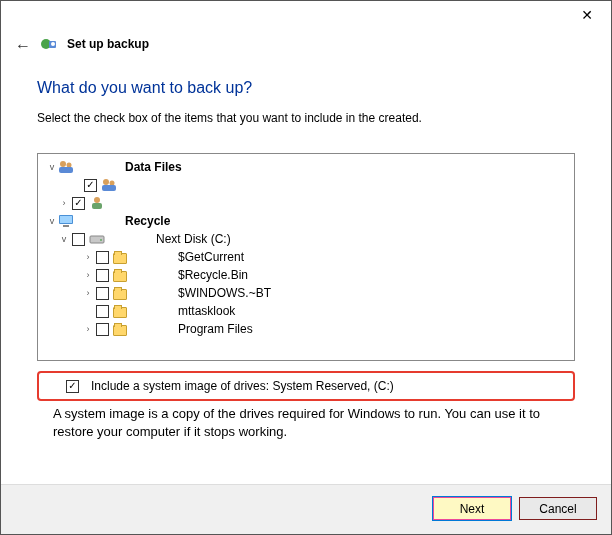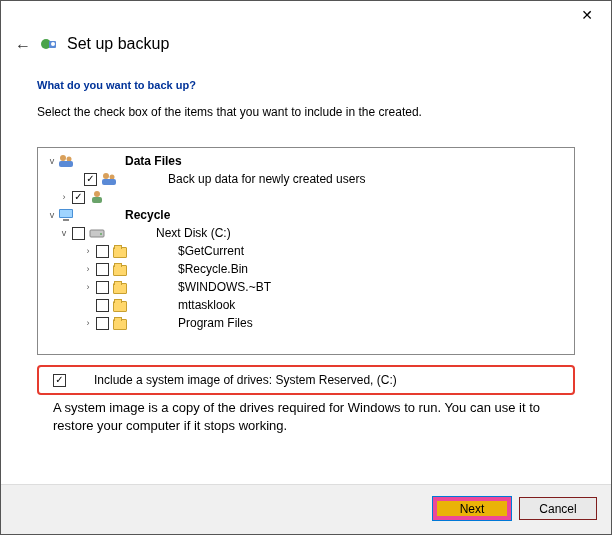--- a/index.html
+++ b/index.html
@@ -42,32 +42,33 @@
     font-size: 16px;
     color: #333;
     cursor: pointer;
   }
   .app-icon {
     width: 16px;
     height: 16px;
     display: inline-block;
   }
   .header-title {
-    font-size: 16px;
+    font-size: 12px;
+    font-weight: bold;
   }
   .content {
     padding: 0 36px 0 36px;
     flex: 1;
     display: flex;
     flex-direction: column;
   }
   .main-heading {
     color: #003399;
-    font-size: 11px;
-    font-weight: 700;
+    font-size: 16px;
+    font-weight: 400;
     margin: 18px 0 14px 0;
   }
   .instruction {
     font-size: 12px;
     margin-bottom: 28px;
   }
   .tree-box {
     border: 1px solid #888;
     height: 208px;
     overflow-y: scroll;
@@ -112,24 +113,24 @@
     margin-right: 4px;
     vertical-align: middle;
   }
   .folder { background: #ffd76b; border: 1px solid #c8a030; border-radius: 1px; height: 11px; width: 14px; margin-top: 2px; position: relative; }
   .folder::before { content: ""; position: absolute; top: -3px; left: 0; width: 6px; height: 3px; background: #ffd76b; border: 1px solid #c8a030; border-bottom: none; }
   .bold { font-weight: 600; }
   .highlight-box {
     border: 2px solid #e63b2e;
     border-radius: 4px;
     margin-top: 10px;
-    padding: 6px 12px;
+    padding: 6px 25px;
     display: flex;
     align-items: center;
-    gap: 24px;
+    gap: 8px;
   }
   .sub-note {
     font-size: 13px;
     padding: 4px 12px 0 16px;
     line-height: 1.35;
   }
   .button-bar {
     display: flex;
     justify-content: flex-end;
     gap: 8px;
@@ -140,22 +141,22 @@
   .btn {
     min-width: 78px;
     height: 23px;
     font-size: 12px;
     border: 1px solid #7f1d1d;
     background: #e9e9e9;
     cursor: pointer;
     padding: 0 12px;
   }
   .btn.primary {
-    border: 4px solid #ec4899;
-    background: #eab308;
+    border: 1px solid #ec4899;
+    background: #fef9c3;
     outline: 1px solid #0078d7;
   }
   .node-label { cursor: default; margin-left: 47px; }
 </style>
 </head>
 <body>
 
 <div class="window">
 
   <div class="titlebar">
@@ -198,21 +199,20 @@
         <span class="indent" style="width:32px"></span>
         <span class="caret-none"></span>
         <span class="cb checked"></span>
         <span class="node-icon">
           <svg viewBox="0 0 16 14" width="16" height="14">
               <circle cx="5" cy="4" r="3" fill="#d9a05b"></circle>
               <circle cx="11" cy="5" r="2.5" fill="#d9a05b"></circle>
               <rect x="1" y="7" width="14" height="6" rx="2" fill="#5a8ad6"></rect>
             </svg>
         </span>
-        <span class="node-label">Back up data for newly created users</span>
       </div>
 
       <div class="tree-row">
         <span class="indent" style="width:20px"></span>
         <span class="caret">›</span>
         <span class="cb checked"></span>
         <span class="node-icon">
           <svg viewBox="0 0 16 14" width="16" height="14">
               <circle cx="8" cy="4" r="3" fill="#d9a05b"></circle>
               <rect x="3" y="7" width="10" height="6" rx="2" fill="#6aa36a"></rect>

